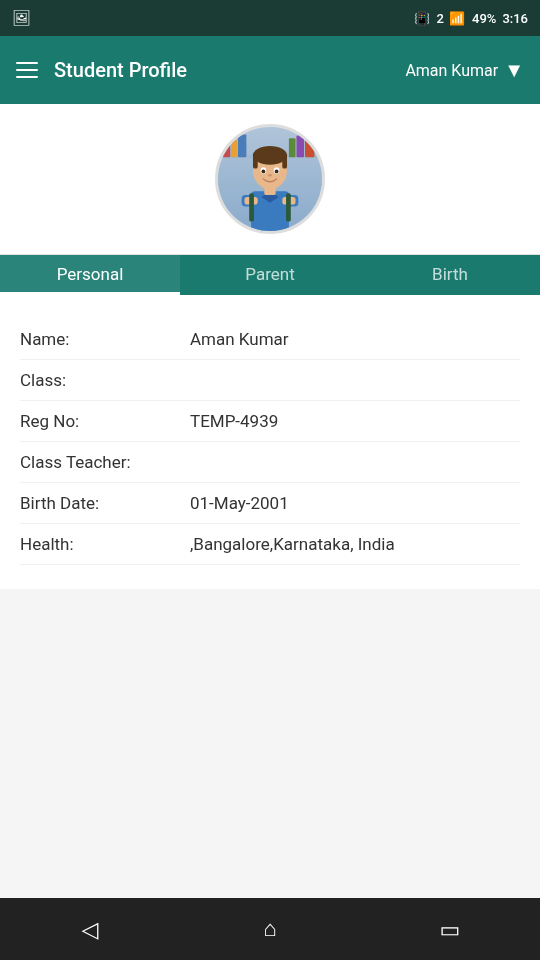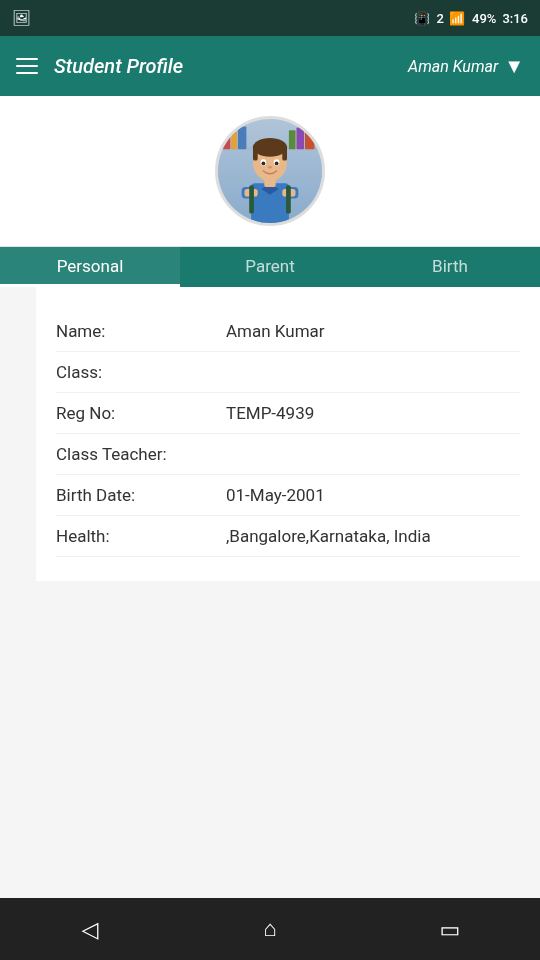--- a/index.html
+++ b/index.html
@@ -33,26 +33,25 @@
       display: flex;
       align-items: center;
       gap: 6px;
       font-size: 13px;
       font-weight: 500;
     }
 
     
     .header {
       background: #1a7a6e;
-      height: 60px;
+      height: 68px;
       display: flex;
       align-items: center;
       padding: 0 16px;
       justify-content: space-between;
-      font-style: italic;
     }
     .header-left {
       display: flex;
       align-items: center;
       gap: 16px;
     }
     .hamburger {
       display: flex;
       flex-direction: column;
       gap: 5px;
@@ -130,21 +129,20 @@
       color: white;
       border-bottom: 3px solid white;
       background: rgba(255,255,255,0.08);
     }
 
     
     .content {
       background: white;
       padding: 24px 20px;
       flex: 1;
-      margin-left: 36px;
     }
     .info-row {
       display: flex;
       align-items: flex-start;
       padding: 10px 0;
       border-bottom: 1px solid #f0f0f0;
     }
     .info-label {
       width: 170px;
       color: #333;

